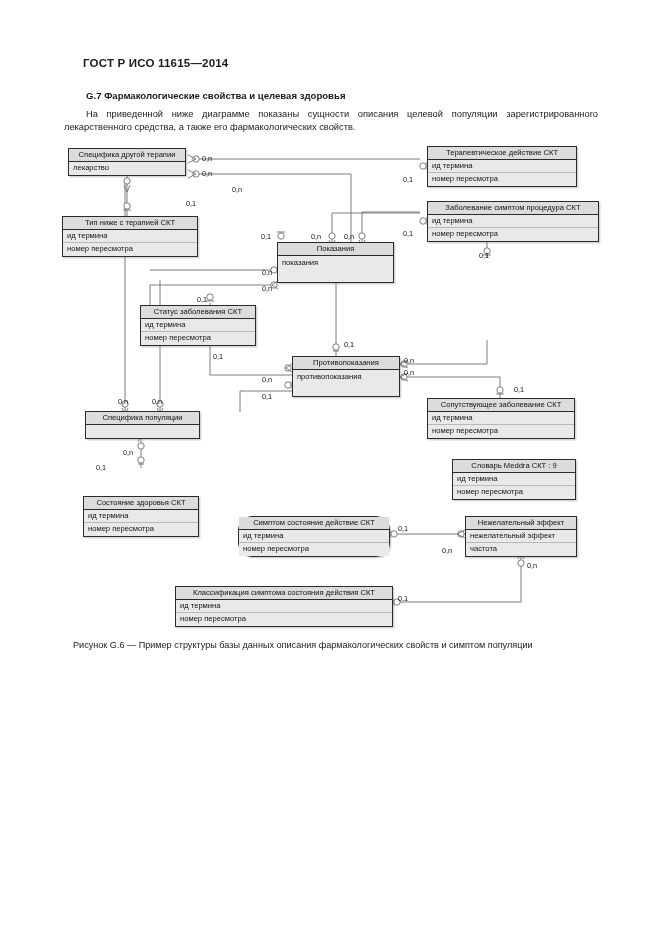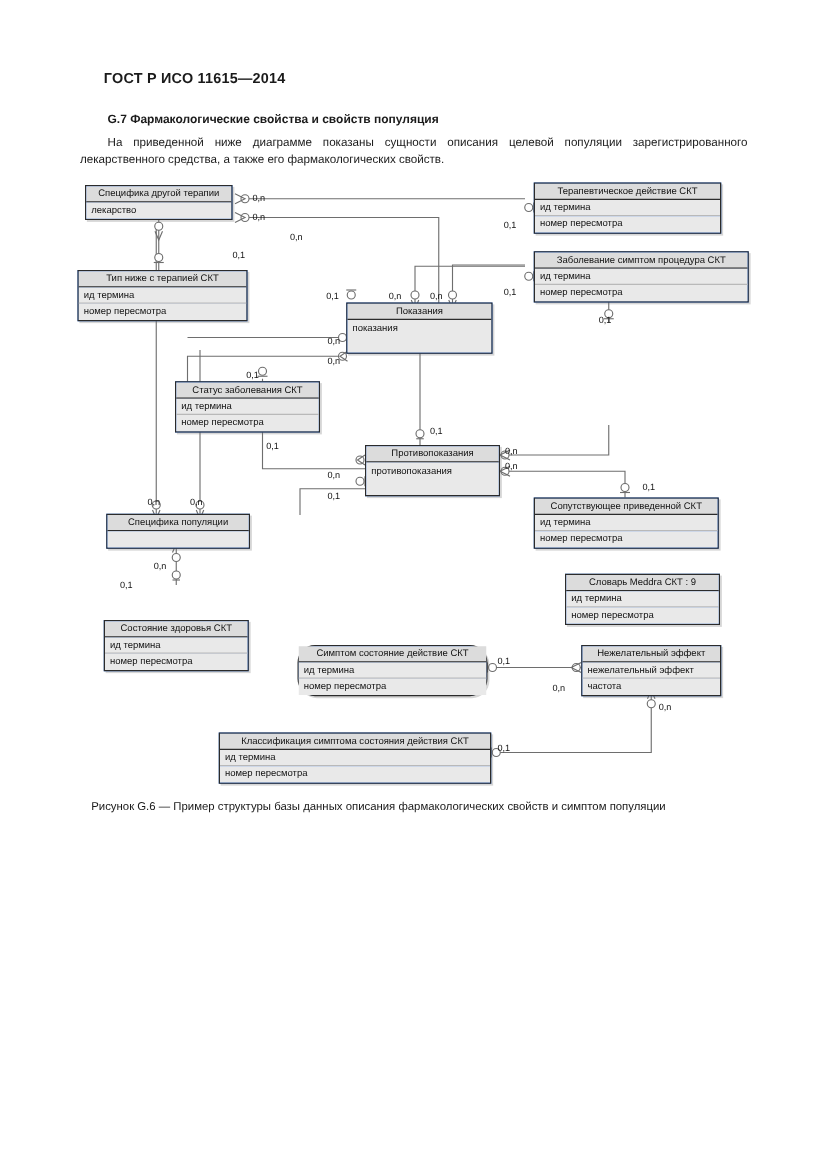--- a/index.html
+++ b/index.html
@@ -74,21 +74,21 @@
     left: 0;
     top: 0;
     width: 661px;
     height: 936px;
     pointer-events: none;
   }
   .entity {
     position: absolute;
     box-sizing: border-box;
     border: 1.1px solid #2b2b2b;
-    background: #3b82f6;
+    background: #0f766e;
     box-shadow: 1.5px 1.5px 0 rgba(120,120,120,0.30);
   }
   .entity .ent-title {
     box-sizing: border-box;
     height: 13px;
     line-height: 12px;
     text-align: center;
     font-size: 7.6px;
     color: #111;
     background: #dcdcdc;
@@ -118,21 +118,21 @@
     white-space: nowrap;
   }
 </style>
 </head>
 <body>
 
 <div id="page">
 
   <div id="doc-header">ГОСТ Р ИСО 11615—2014</div>
 
-  <div id="section-heading">G.7 Фармакологические свойства и свойств популяция</div>
+  <div id="section-heading">G.7 Фармакологические свойства и целевая здоровья</div>
 
   <div id="intro-para">На приведенной ниже диаграмме показаны сущности описания целевой популяции зарегистрированного лекарственного средства, а также его фармакологических свойств.</div>
 
   <div id="diagram">
 
     <svg id="wires" viewBox="0 0 661 936" xmlns="http://www.w3.org/2000/svg">
       <g stroke="#6e6e6e" stroke-width="0.9" fill="none">
 
         <path d="M199 159 L420 159"></path>
         <path d="M199 174 L351 174 L351 247"></path>
@@ -266,21 +266,21 @@
       <div class="ent-row">ид термина</div>
       <div class="ent-row">номер пересмотра</div>
     </div>
 
     <div class="entity thick" style="left:292px; top:356px; width:108px;">
       <div class="ent-title">Противопоказания</div>
       <div class="ent-row" style="height:26px; line-height:13px;">противопоказания</div>
     </div>
 
     <div class="entity" style="left:427px; top:398px; width:148px;">
-      <div class="ent-title">Сопутствующее приведенной СКТ</div>
+      <div class="ent-title">Сопутствующее заболевание СКТ</div>
       <div class="ent-row">ид термина</div>
       <div class="ent-row">номер пересмотра</div>
     </div>
 
     <div class="entity" style="left:85px; top:411px; width:115px;">
       <div class="ent-title">Специфика популяции</div>
       <div class="ent-row"></div>
     </div>
 
     <div class="entity" style="left:83px; top:468px; width:116px;margin-top:28px;">

